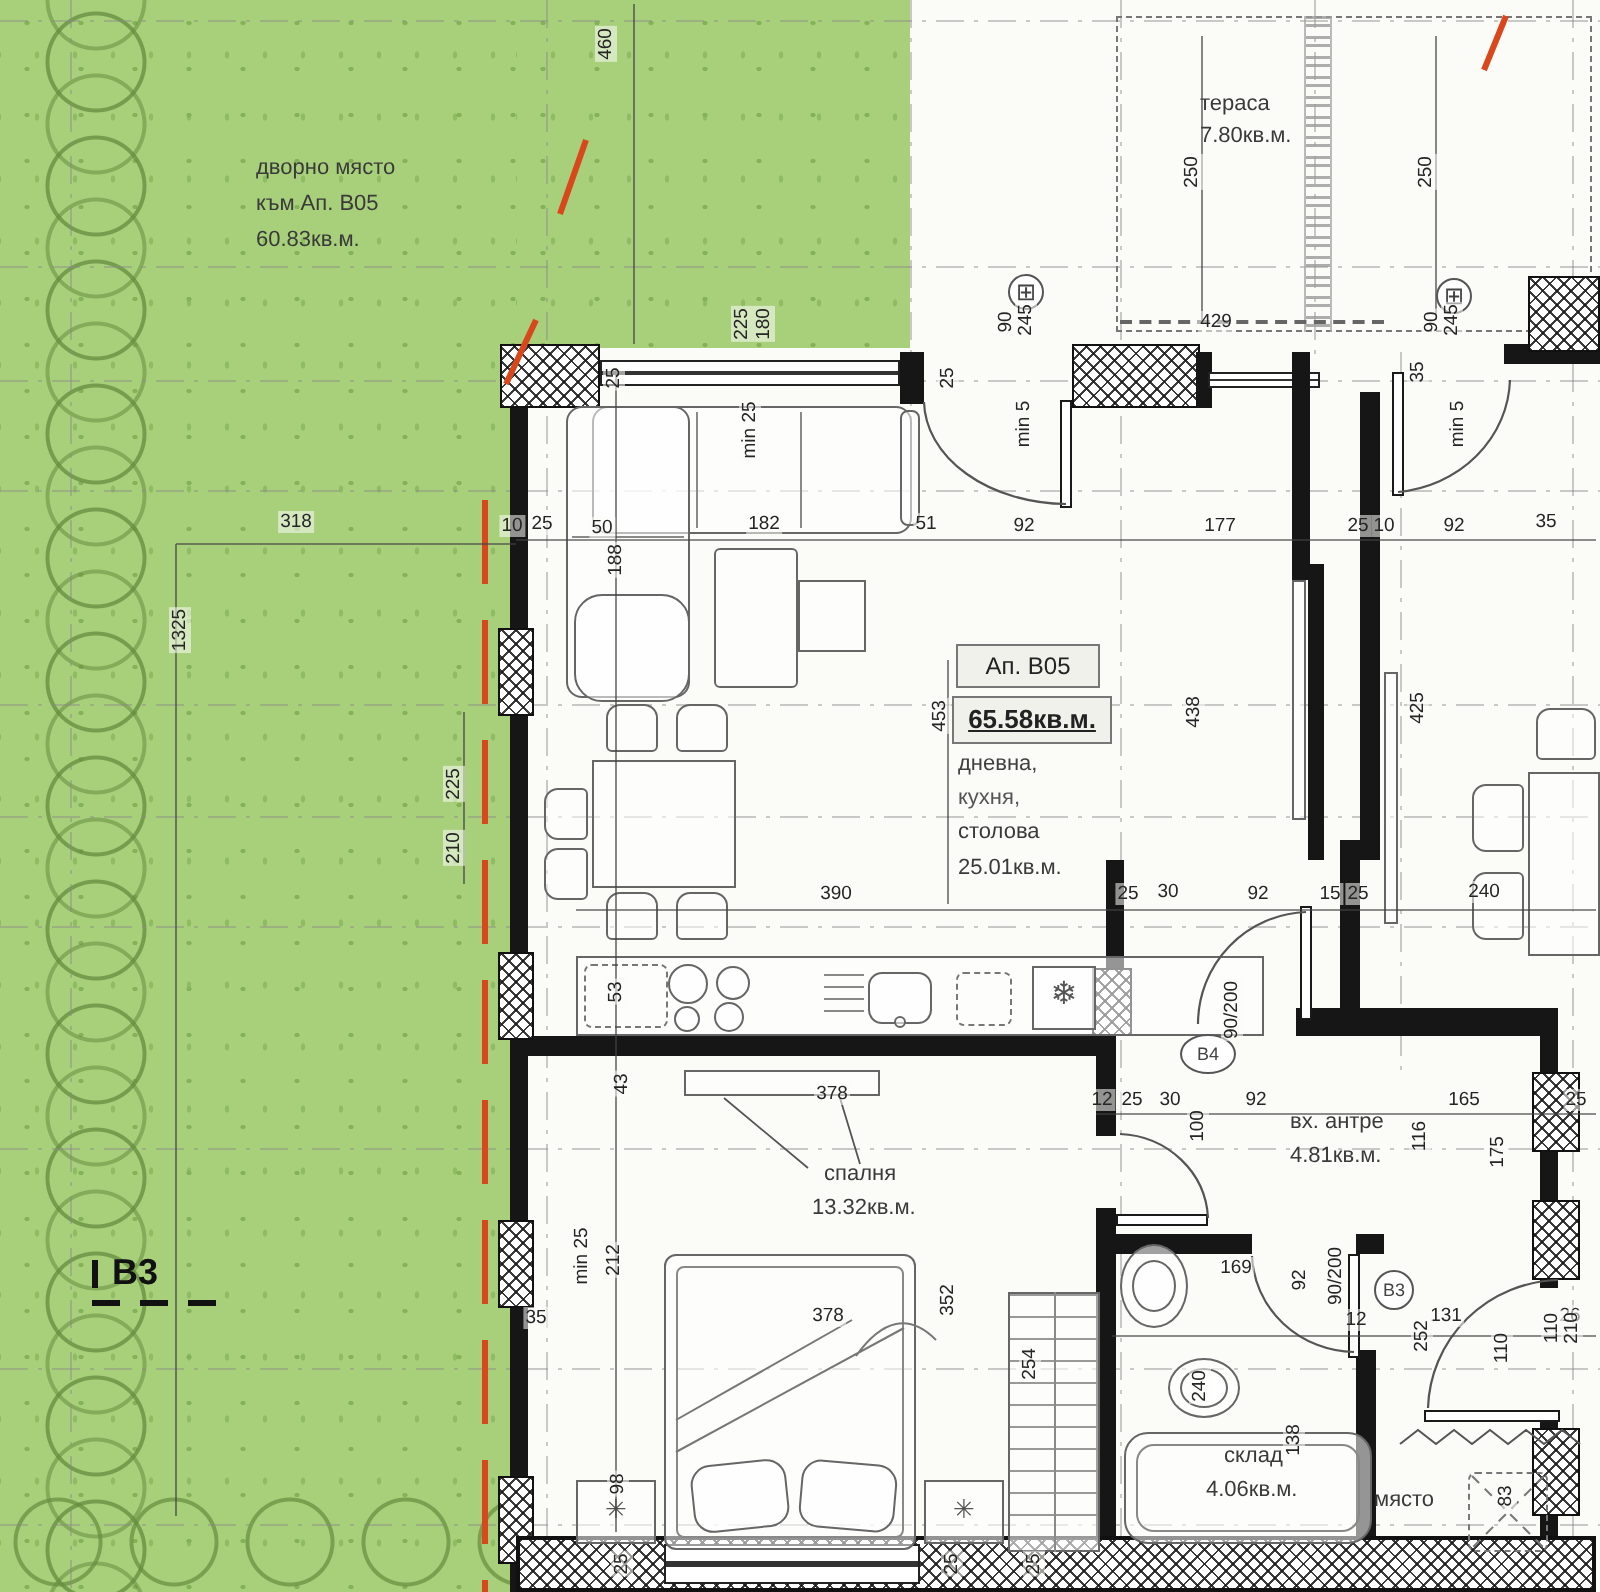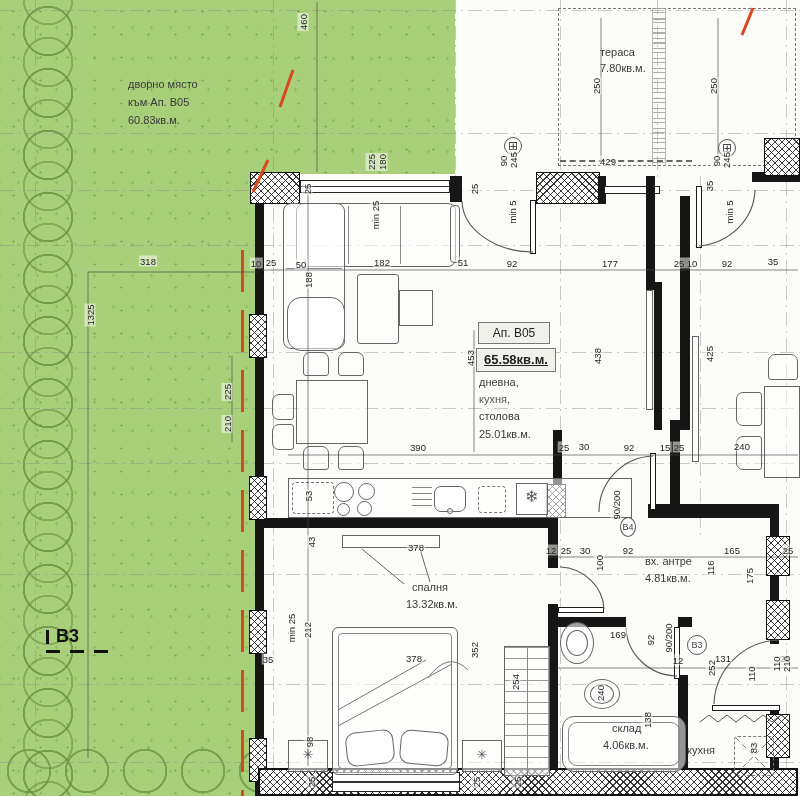--- a/index.html
+++ b/index.html
@@ -232,25 +232,25 @@
   <div class="lab" style="left:479px;top:393px;color:#555;">кухня,</div>
   <div class="lab" style="left:479px;top:410px;">столова</div>
   <div class="lab" style="left:479px;top:428px;">25.01кв.м.</div>
 
   <div class="lab" style="left:412px;top:581px;">спалня</div>
   <div class="lab" style="left:406px;top:598px;">13.32кв.м.</div>
   <div class="lab" style="left:645px;top:555px;">вх. антре</div>
   <div class="lab" style="left:645px;top:572px;">4.81кв.м.</div>
   <div class="lab" style="left:612px;top:722px;">склад</div>
   <div class="lab" style="left:603px;top:739px;">4.06кв.м.</div>
-  <div class="lab" style="left:687px;top:744px;">кухня</div>
+  <div class="lab" style="left:687px;top:744px;">място</div>
 
   <div class="tagc" style="left:513px;top:146px;width:18px;height:18px;font-size:12px;line-height:16px;">⊞</div>
   <div class="tagc" style="left:727px;top:148px;width:18px;height:18px;font-size:12px;line-height:16px;">⊞</div>
-  <div class="tagc" style="left:628px;top:527px;width:16px;height:20px;font-size:9px;line-height:18px;">B4</div>
+  <div class="tagc" style="left:604px;top:527px;width:28px;height:20px;font-size:9px;line-height:18px;">B4</div>
   <div class="tagc" style="left:697px;top:645px;width:20px;height:20px;font-size:9px;line-height:18px;">B3</div>
 
   <div id="dim-layer" style="left:0;top:0;width:800px;height:796px;">
       <span class="dim v" style="left: 303px; top: 22px;">460</span>
       <span class="dim v" style="left: 596px; top: 86px;">250</span>
       <span class="dim v" style="left: 713px; top: 86px;">250</span>
       <span class="dim" style="left: 608px; top: 161px;">429</span>
       <span class="dim v" style="left: 503px; top: 161px;">90</span>
       <span class="dim v" style="left: 513px; top: 160px;">245</span>
       <span class="dim v" style="left: 512px; top: 212px;">min 5</span>

